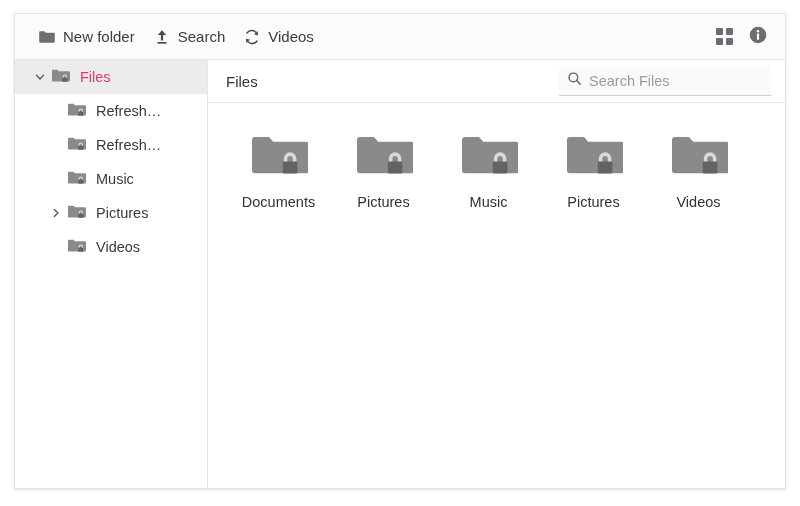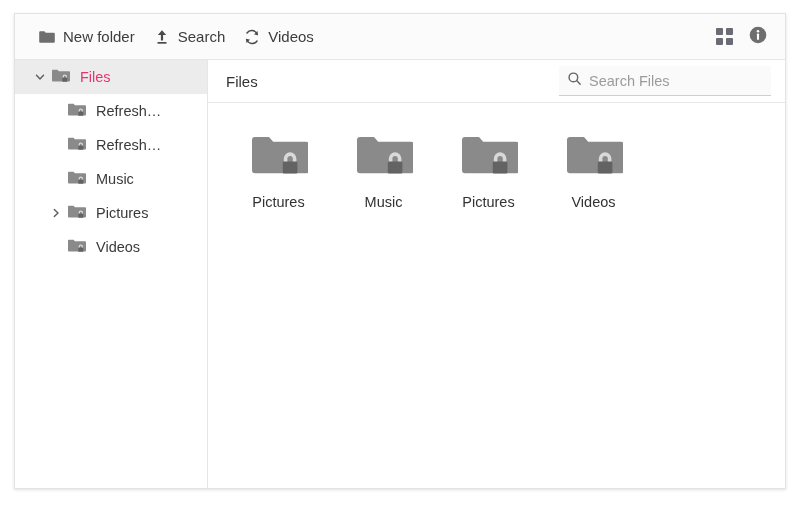--- a/index.html
+++ b/index.html
@@ -333,61 +333,71 @@
               <circle cx="6.4" cy="6.4" r="4.3" stroke="#646464" stroke-width="1.4" fill="none"></circle>
               <path d="M9.6 9.6 L13.2 13.2" stroke="#646464" stroke-width="1.4" stroke-linecap="round"></path>
             </svg>
           </span>
           <input class="search-input" type="text" placeholder="Search Files" style="">
         </div>
       </div>
 
       <div class="file-area">
 
-
         <div class="file-item">
           <span>
             <svg width="58" height="50" viewBox="0 0 58 50">
               <path d="M2 9a3 3 0 0 1 3-3h14l4.2 4.8h32.8a3 3 0 0 1 3 3v25.4a3 3 0 0 1-3 3H5a3 3 0 0 1-3-3z" fill="#8a8a8a"></path>
               <path d="M33.8 27.6a6.3 6.3 0 0 1 12.6 0v4.2h-3.6v-4.2a2.7 2.7 0 0 0-5.4 0v4.2h-3.6z" fill="#d9d9d9"></path>
               <rect x="32.8" y="30.4" width="14.6" height="12.2" rx="1.3" fill="#636363"></rect>
             </svg>
           </span>
-          <span class="file-name">Pictures</span>
+          <span class="file-name">Documents</span>
         </div>
 
         <div class="file-item">
           <span>
             <svg width="58" height="50" viewBox="0 0 58 50">
               <path d="M2 9a3 3 0 0 1 3-3h14l4.2 4.8h32.8a3 3 0 0 1 3 3v25.4a3 3 0 0 1-3 3H5a3 3 0 0 1-3-3z" fill="#8a8a8a"></path>
               <path d="M33.8 27.6a6.3 6.3 0 0 1 12.6 0v4.2h-3.6v-4.2a2.7 2.7 0 0 0-5.4 0v4.2h-3.6z" fill="#d9d9d9"></path>
               <rect x="32.8" y="30.4" width="14.6" height="12.2" rx="1.3" fill="#636363"></rect>
             </svg>
           </span>
-          <span class="file-name">Music</span>
+          <span class="file-name">Pictures</span>
         </div>
 
         <div class="file-item">
           <span>
             <svg width="58" height="50" viewBox="0 0 58 50">
               <path d="M2 9a3 3 0 0 1 3-3h14l4.2 4.8h32.8a3 3 0 0 1 3 3v25.4a3 3 0 0 1-3 3H5a3 3 0 0 1-3-3z" fill="#8a8a8a"></path>
               <path d="M33.8 27.6a6.3 6.3 0 0 1 12.6 0v4.2h-3.6v-4.2a2.7 2.7 0 0 0-5.4 0v4.2h-3.6z" fill="#d9d9d9"></path>
               <rect x="32.8" y="30.4" width="14.6" height="12.2" rx="1.3" fill="#636363"></rect>
             </svg>
           </span>
-          <span class="file-name">Pictures</span>
+          <span class="file-name">Music</span>
         </div>
 
         <div class="file-item">
           <span>
             <svg width="58" height="50" viewBox="0 0 58 50">
               <path d="M2 9a3 3 0 0 1 3-3h14l4.2 4.8h32.8a3 3 0 0 1 3 3v25.4a3 3 0 0 1-3 3H5a3 3 0 0 1-3-3z" fill="#8a8a8a"></path>
               <path d="M33.8 27.6a6.3 6.3 0 0 1 12.6 0v4.2h-3.6v-4.2a2.7 2.7 0 0 0-5.4 0v4.2h-3.6z" fill="#d9d9d9"></path>
               <rect x="32.8" y="30.4" width="14.6" height="12.2" rx="1.3" fill="#636363"></rect>
             </svg>
           </span>
+          <span class="file-name">Pictures</span>
+        </div>
+
+        <div class="file-item">
+          <span>
+            <svg width="58" height="50" viewBox="0 0 58 50">
+              <path d="M2 9a3 3 0 0 1 3-3h14l4.2 4.8h32.8a3 3 0 0 1 3 3v25.4a3 3 0 0 1-3 3H5a3 3 0 0 1-3-3z" fill="#8a8a8a"></path>
+              <path d="M33.8 27.6a6.3 6.3 0 0 1 12.6 0v4.2h-3.6v-4.2a2.7 2.7 0 0 0-5.4 0v4.2h-3.6z" fill="#d9d9d9"></path>
+              <rect x="32.8" y="30.4" width="14.6" height="12.2" rx="1.3" fill="#636363"></rect>
+            </svg>
+          </span>
           <span class="file-name">Videos</span>
         </div>
 
       </div>
     </div>
   </div>
 </div>
 
 </body></html>

